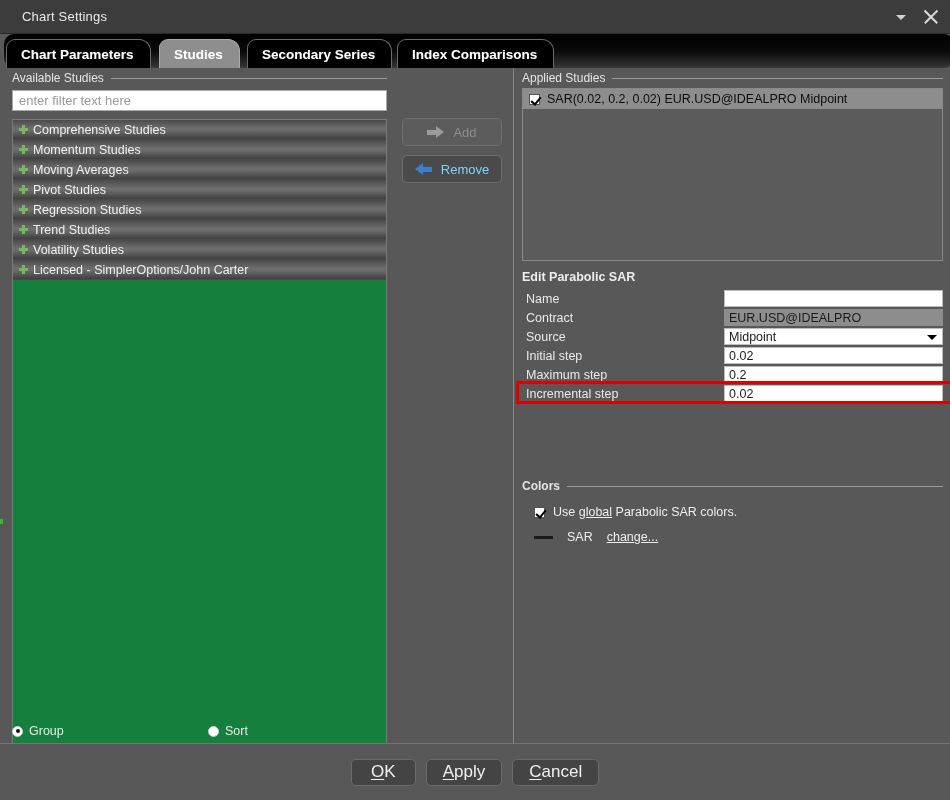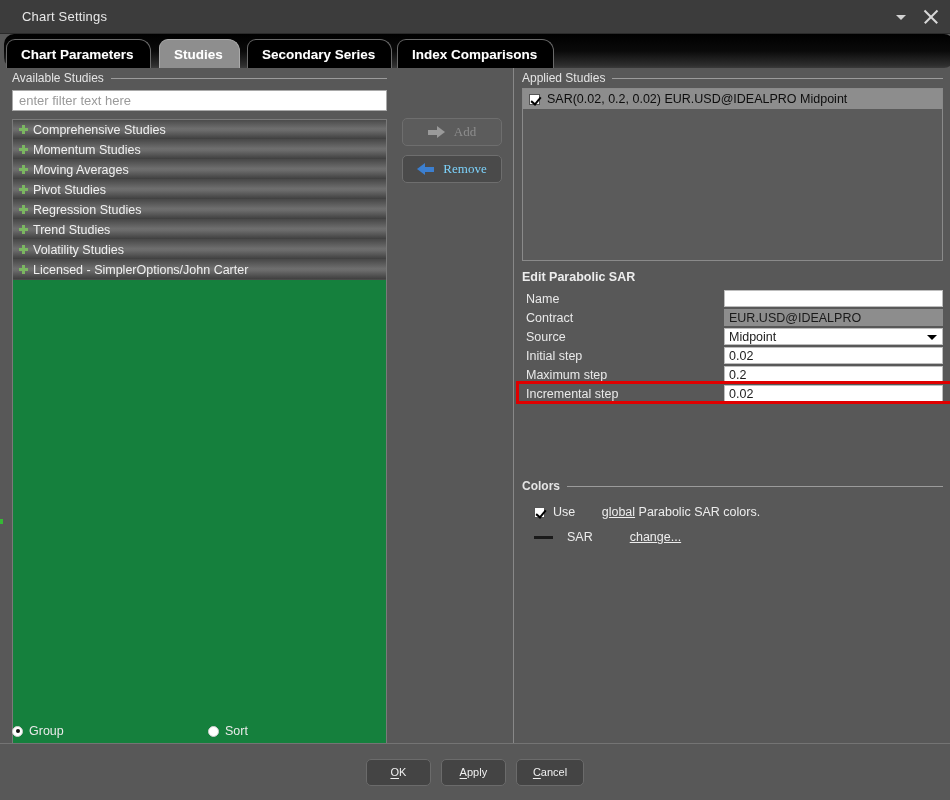--- a/index.html
+++ b/index.html
@@ -240,21 +240,20 @@
     left: 12px;
     width: 100px; height: 28px;
     display: flex;
     align-items: center;
     justify-content: center;
     gap: 9px;
     border-radius: 5px;
     border: 1px solid #6e6e6e;
     font-size: 13px;
     cursor: pointer;
-    font-family: Liberation Serif, serif;
   }
   .xfer-btn.enabled {
     background: #4a4a4a;
     color: #7dd3fc;
   }
   .xfer-btn.disabled {
     background: #5c5c5c;
     color: #8d8d8d;
     cursor: default;
   }
@@ -401,21 +400,20 @@
     gap: 8px;
     margin-top: 11px;
     padding-left: 12px;
     cursor: pointer;
   }
   .color-check .lbl { font-size: 12.5px; color: #ededed; }
   .ulink {
     text-decoration: underline;
     color: #ededed;
     cursor: pointer;
-    margin-left: 23px;
   }
   .color-row {
     display: flex;
     align-items: center;
     gap: 14px;
     margin-top: 11px;
     padding-left: 12px;
   }
   .swatch {
     width: 19px; height: 3px;
@@ -437,21 +435,21 @@
     gap: 10px;
   }
   .fbtn {
     min-width: 65px;
     height: 27px;
     padding: 0 16px;
     background: #444444;
     border: 1px solid #6b6b6b;
     border-radius: 5px;
     color: #f0f0f0;
-    font-size: 11px;
+    font-size: 17px;
     font-family: "Liberation Sans", sans-serif;
     cursor: pointer;
   }
   .fbtn u { text-underline-offset: 2px; }
 
   .green-dot {
     position: absolute;
     left: 0; top: 519px;
     width: 3px; height: 5px;
     background: #36b936;

